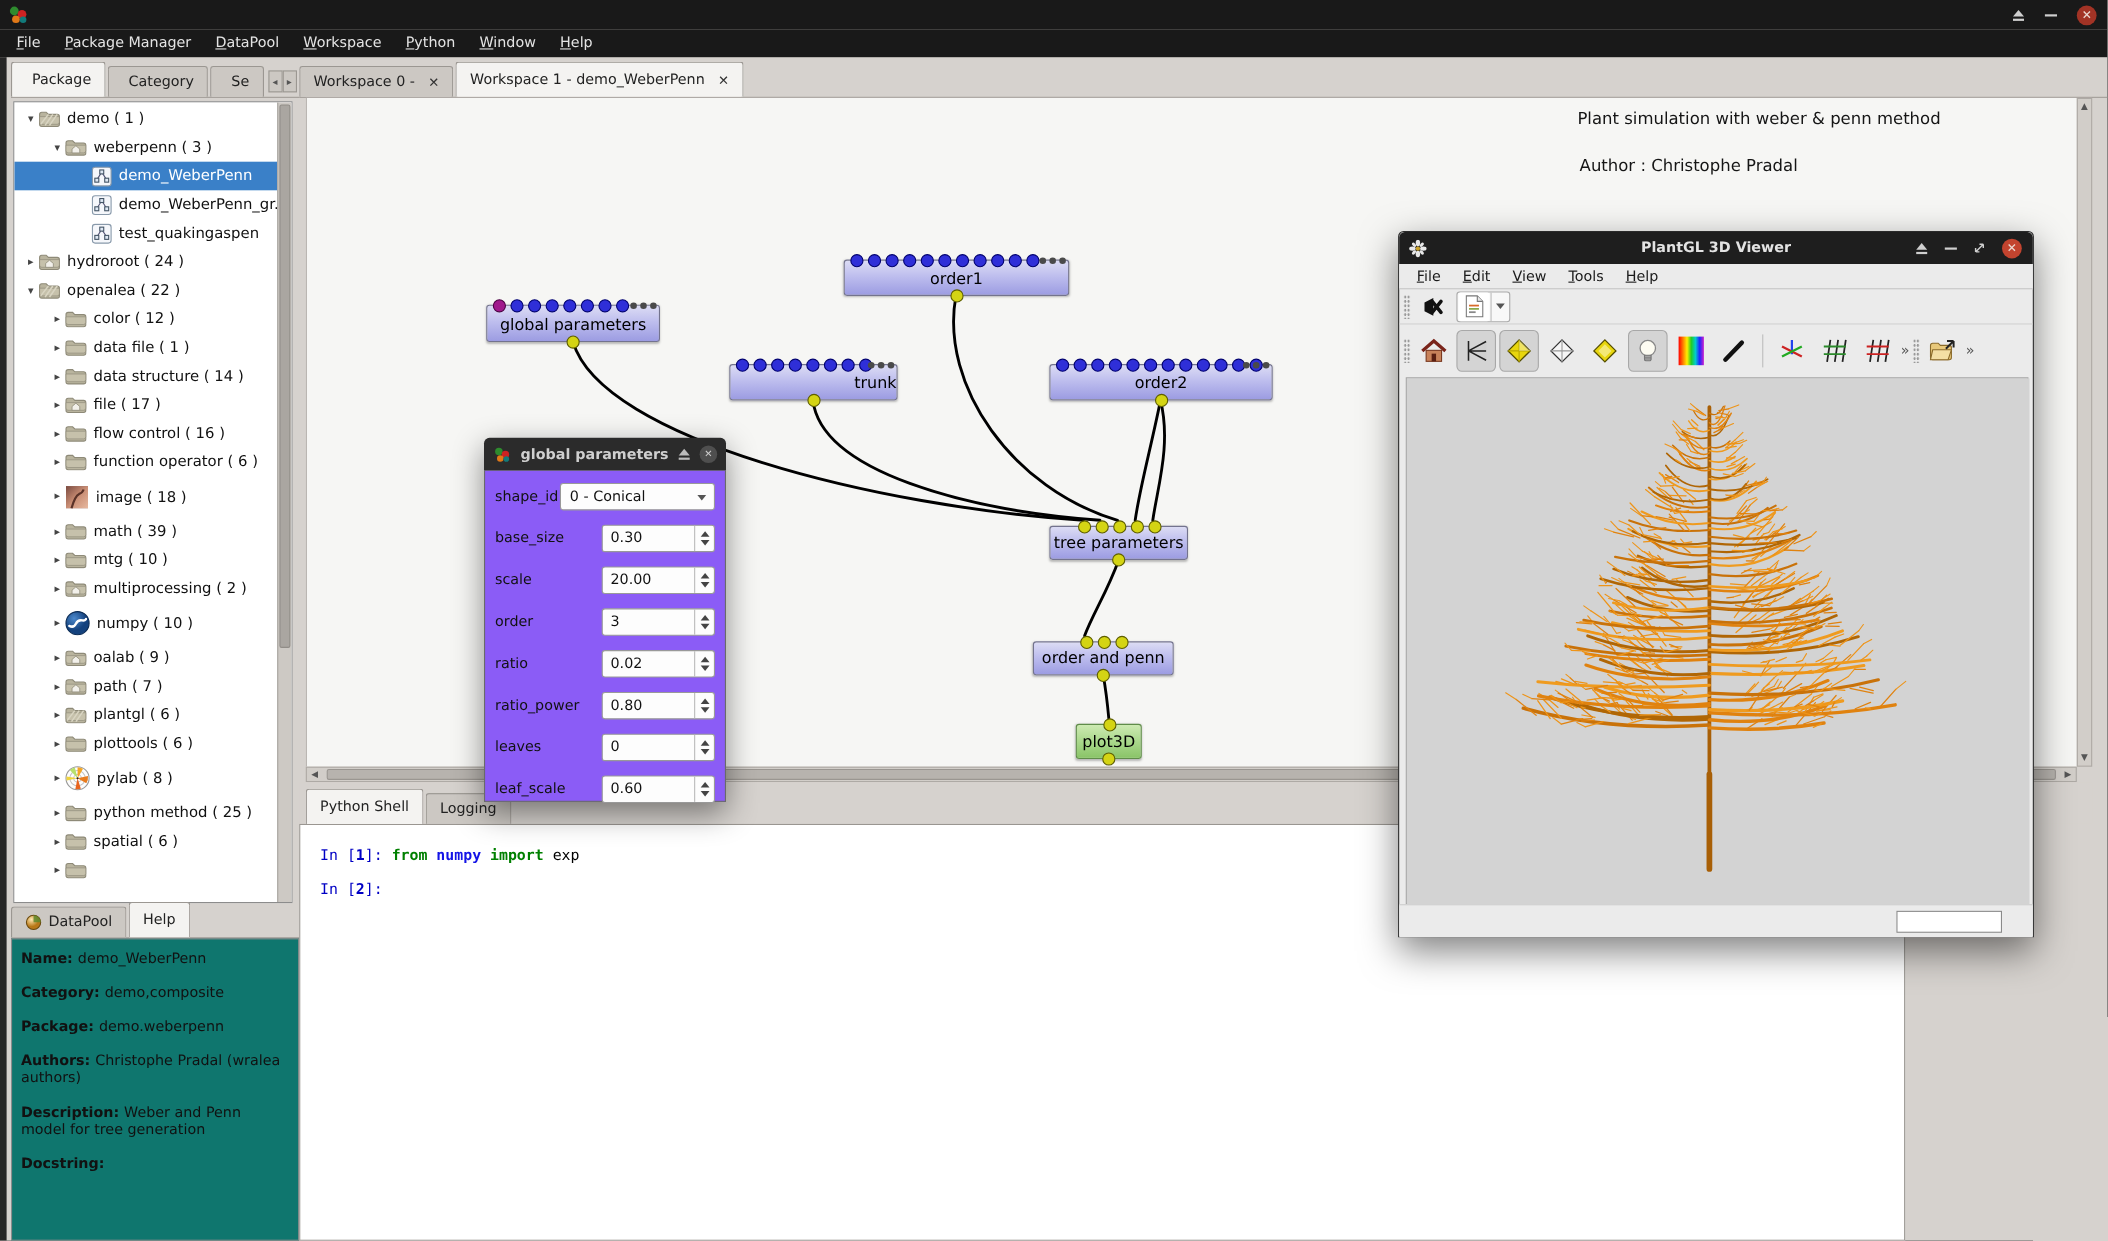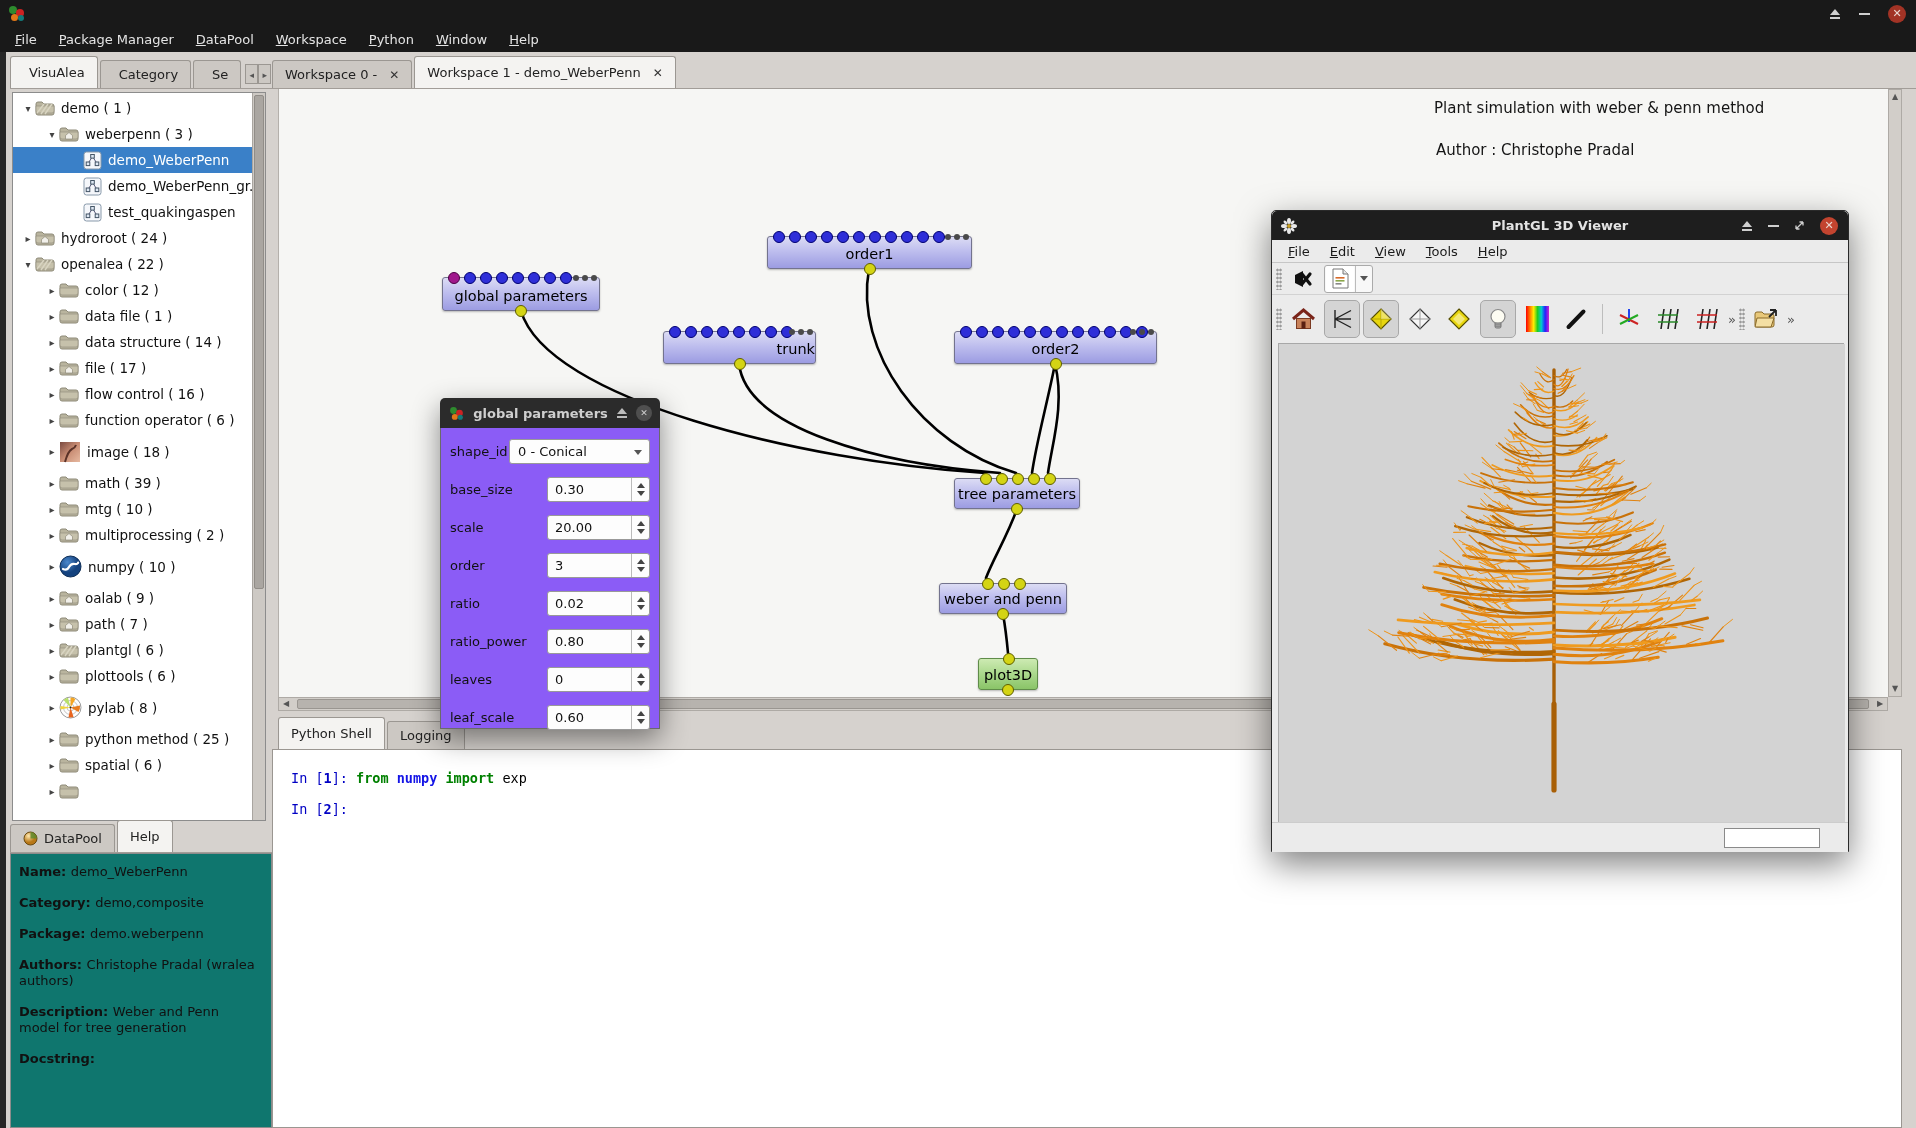--- a/index.html
+++ b/index.html
@@ -67,21 +67,21 @@
   .anno{position:absolute;font-size:15px;color:#151515;white-space:nowrap}
   .hsb{position:absolute;left:278px;top:697px;width:1610px;height:14px;background:#d2cec9;border:1px solid #aeaaa5;display:flex}
   .hsb .sbtn{width:14px;height:12px;font-size:8px;color:#555;text-align:center;line-height:12px}
   .hsb .track{flex:1;position:relative}
   .hsb .thumb{position:absolute;left:4px;right:4px;top:1px;bottom:1px;background:#b7b3ae;border:1px solid #9a9691;border-radius:2px}
   .vsb2{position:absolute;left:1888px;top:89px;width:14px;height:608px;background:#d2cec9;border:1px solid #aeaaa5}
   .vsb2 .sbtn{position:absolute;left:0;width:12px;height:14px;font-size:8px;color:#555;text-align:center;line-height:14px}
 
   
   .shellstrip{position:absolute;left:272px;top:711px;width:1630px;height:38px;background:#d6d2ce}
-  .shell{position:absolute;left:272px;top:749px;width:1630px;height:379px;background:#fff;border:1px solid #9a9691;padding:20px 18px;font-family:"DejaVu Sans Mono",monospace;font-size:13.5px}
+  .shell{position:absolute;left:272px;top:749px;width:1460px;height:379px;background:#fff;border:1px solid #9a9691;padding:20px 18px;font-family:"DejaVu Sans Mono",monospace;font-size:13.5px}
   .shline{margin-bottom:15px;white-space:pre}
   .tok.prompt{color:#0000c4}
   .tok.promptnum{color:#0000c4;font-weight:bold}
   .tok.kw{color:#008000;font-weight:bold}
   .tok.mod{color:#1414e6;font-weight:bold}
   .tok.plain{color:#000}
 
   
   .dialog{position:absolute;left:440px;top:398px;width:220px;height:331px;z-index:40;box-shadow:0 10px 28px rgba(0,0,0,.45);border-radius:5px 5px 0 0}
   .dtitle{height:30px;background:#2b2b2b;border-radius:5px 5px 0 0;display:flex;align-items:center;padding:0 8px;gap:8px}
@@ -147,21 +147,21 @@
       <span class="mi"><u>W</u>orkspace</span>
       <span class="mi"><u>P</u>ython</span>
       <span class="mi"><u>W</u>indow</span>
       <span class="mi"><u>H</u>elp</span>
     </div>
   <div class="left-edge"></div>
 
   <div class="tabrow" id="lp-tabs" style="left:10px;top:55px;width:262px;height:34px">
       <span class="tab active">
         <span class="tico"></span>
-        <span>VisuAlea</span>
+        <span>Package</span>
       </span>
       <span class="tab">
         <span class="tico"></span>
         <span>Category</span>
       </span>
       <span class="tab">
         <span class="tico"></span>
         <span>Se</span>
       </span>
       <span class="tabspin">
@@ -605,21 +605,21 @@
         <span class="port yellow" style="left: 73px;"></span>
         <span class="port yellow" style="left: 89px;"></span>
         <span class="port out"></span>
         <span class="nlabel">tree parameters</span>
       </div>
       <div class="node" style="left: 660px; top: 494px; width: 128px; height: 31px;">
         <span class="port yellow" style="left: 42px;"></span>
         <span class="port yellow" style="left: 58px;"></span>
         <span class="port yellow" style="left: 74px;"></span>
         <span class="port out"></span>
-        <span class="nlabel">weber and penn</span>
+        <span class="nlabel">order and penn</span>
       </div>
       <div class="node green" style="left: 699px; top: 569px; width: 60px; height: 32px;">
         <span class="port yellow" style="left: 24px;"></span>
         <span class="port out"></span>
         <span class="nlabel">plot3D</span>
       </div>
     </div>
   <div class="hsb">
     <span class="sbtn">◀</span>
     <span class="track">

